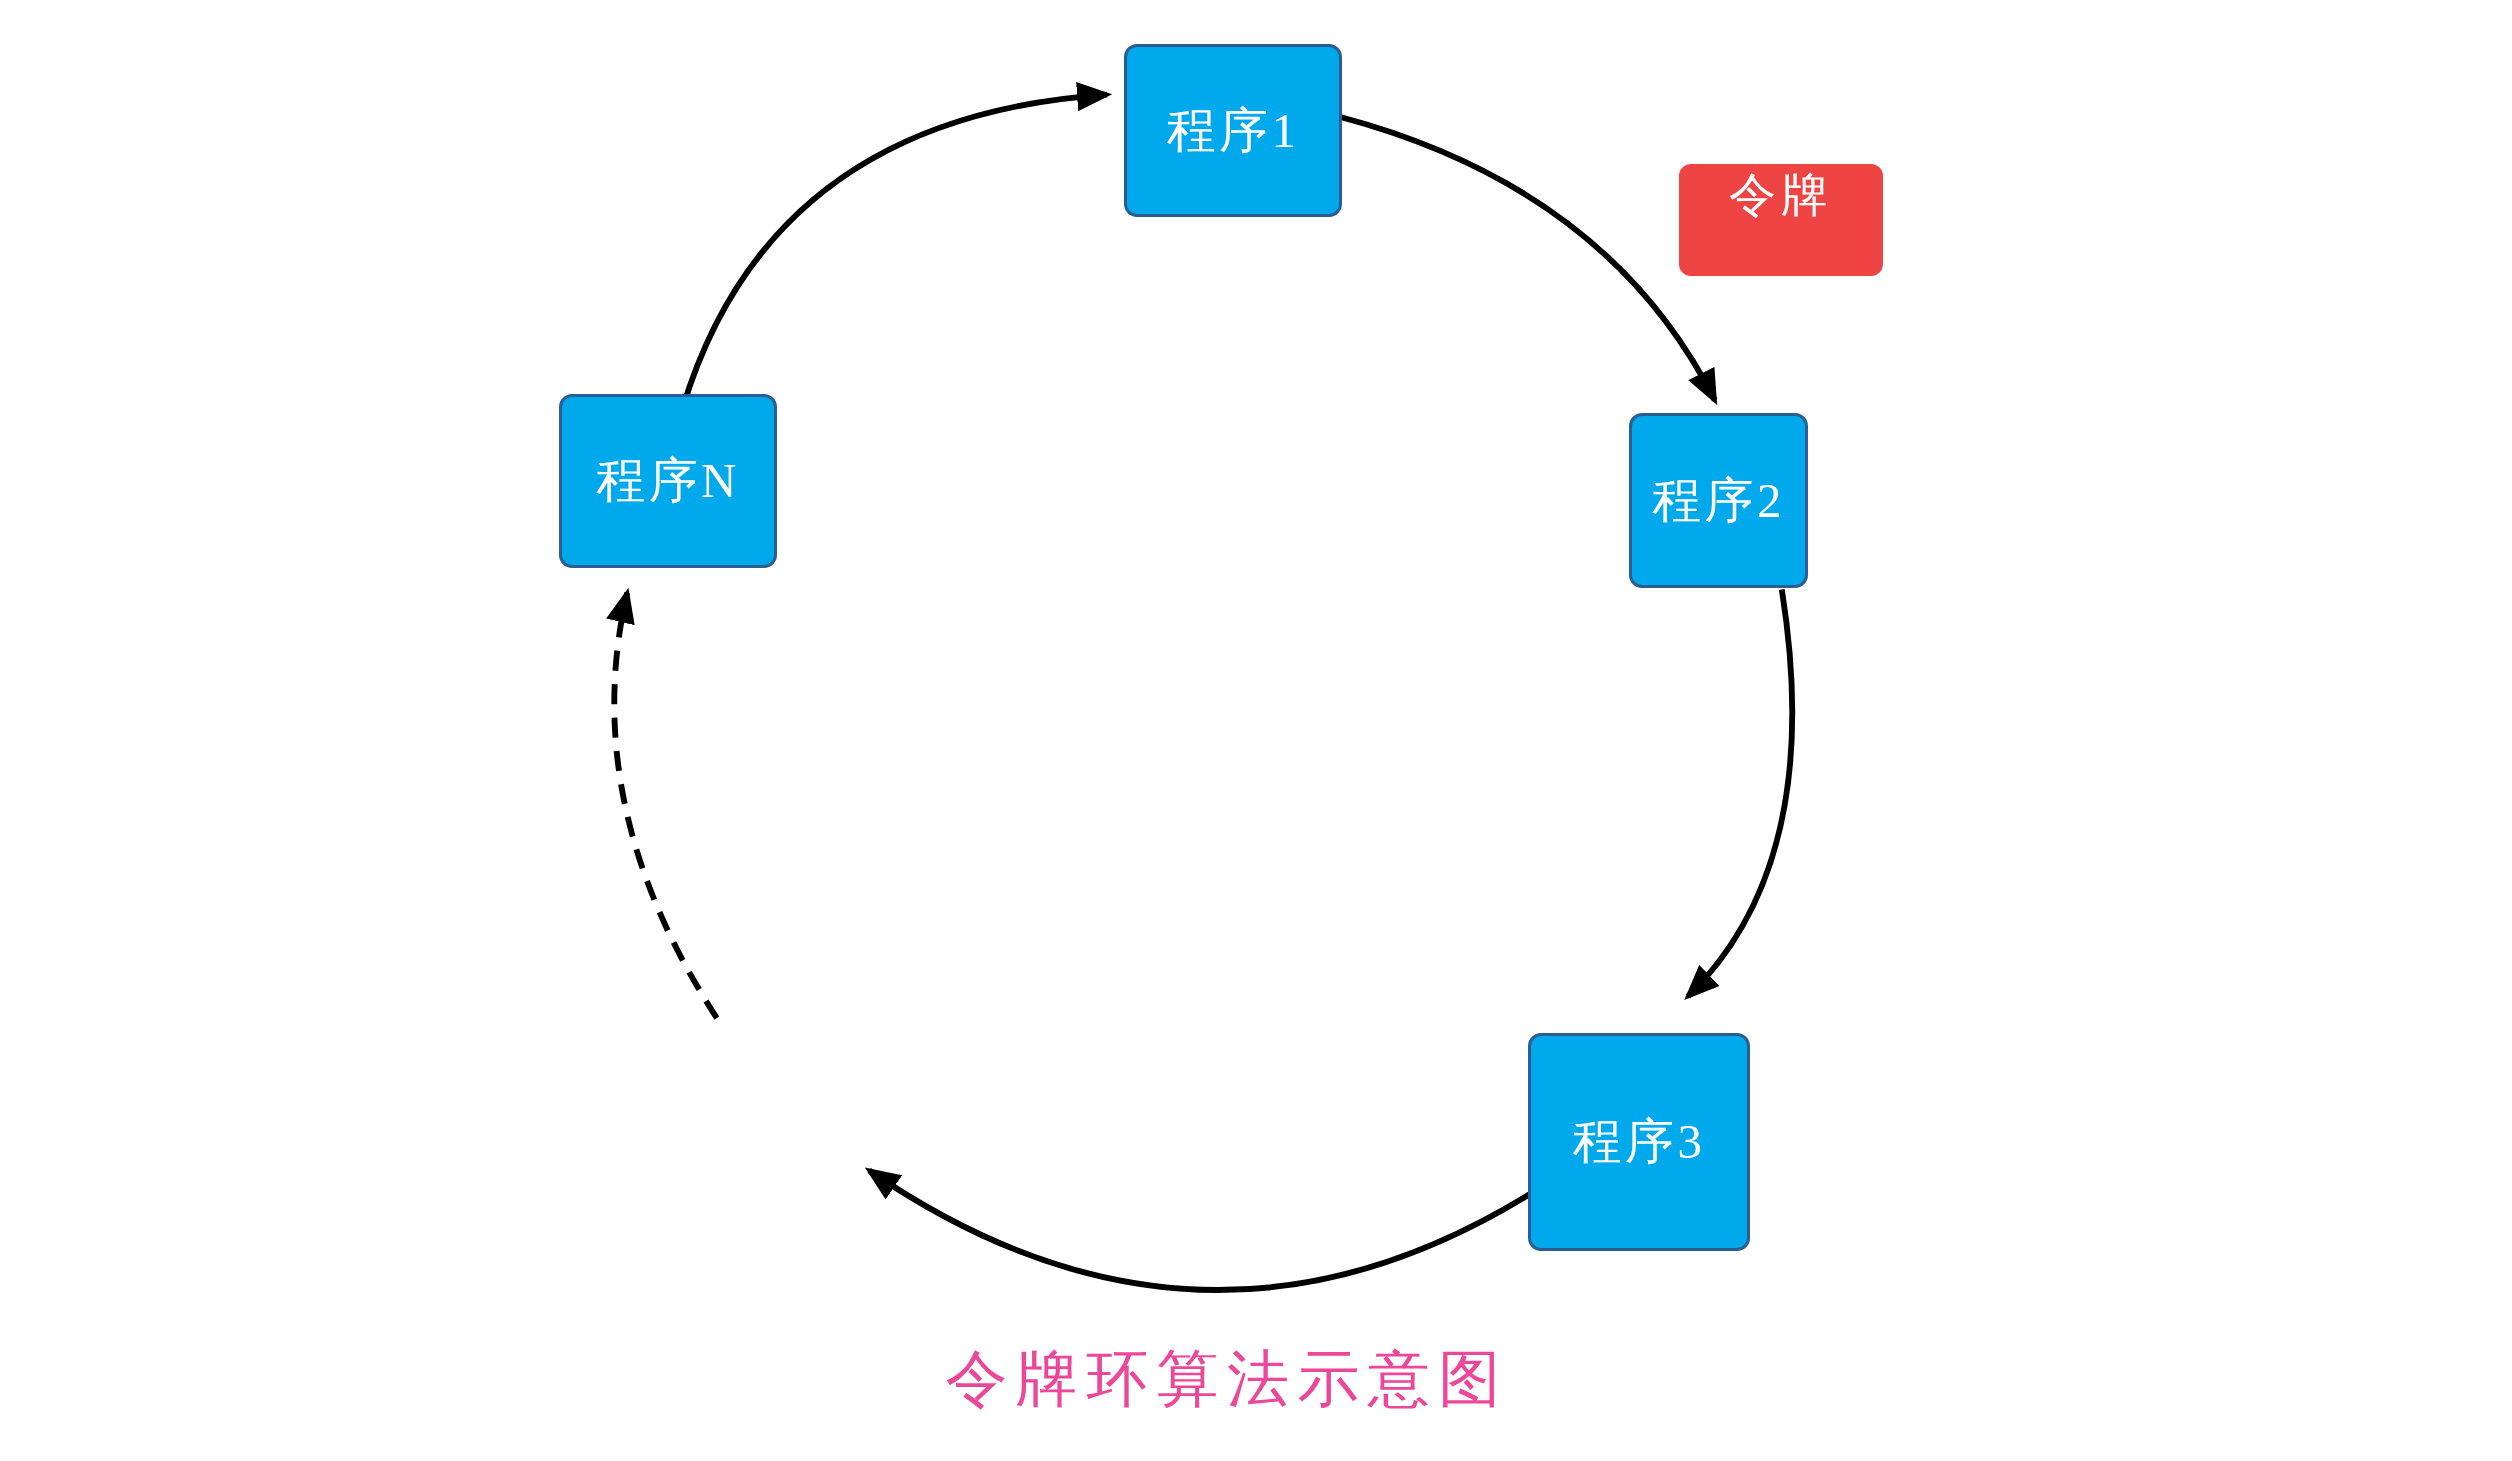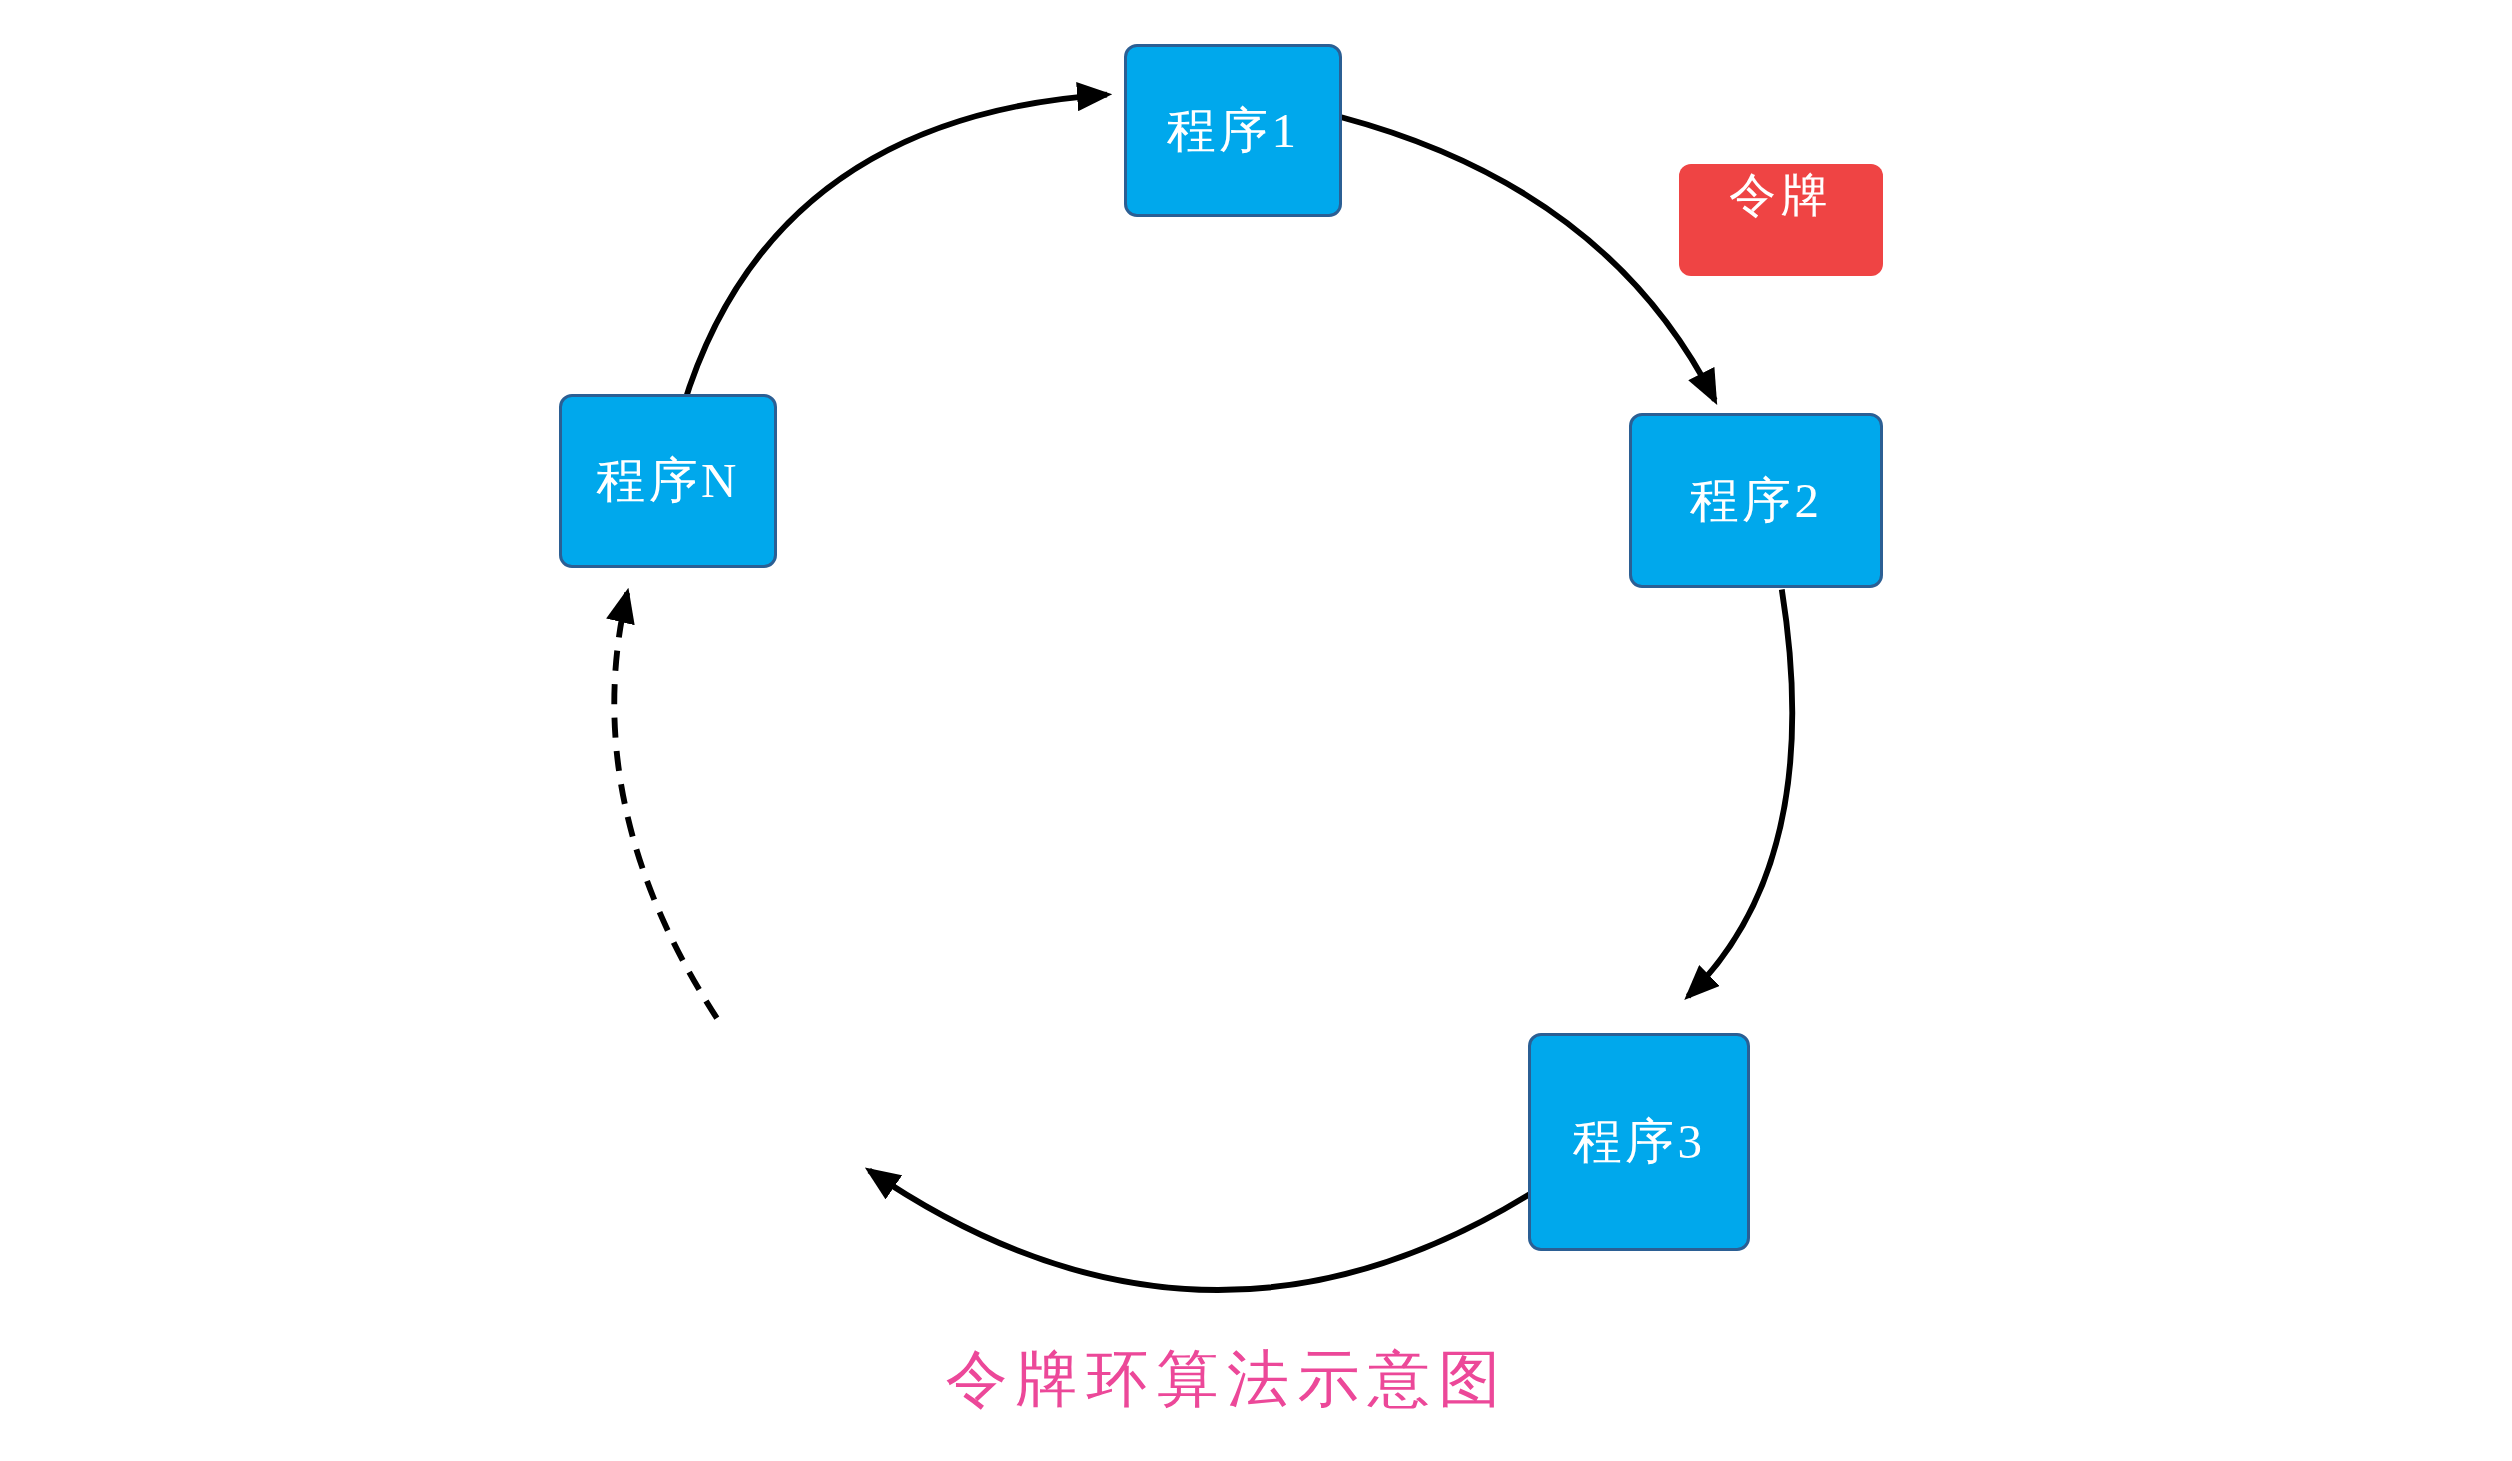--- a/index.html
+++ b/index.html
@@ -62,21 +62,21 @@
     top: 1337px;
     transform: translateX(-50%);
     color: #ec4899;
     font-size: 62px;
     letter-spacing: 8.4px;
     white-space: nowrap;
     text-align: center;
   }
   
   .node-p1 { left: 1124px; top: 44px;   width: 218px; height: 173px; }
-  .node-p2 { left: 1629px; top: 413px;  width: 254px; height: 175px; }
+  .node-p2 { left: 1629px; top: 413px;  width: 179px; height: 175px; }
   .node-p3 { left: 1528px; top: 1033px; width: 222px; height: 218px; }
   .node-p4 { left: 632px;  top: 1020px; width: 220px; height: 176px; }
   .node-pN { left: 559px;  top: 394px;  width: 218px; height: 174px; }
 </style>
 </head>
 <body>
 
 <div class="stage">
 
   <svg class="arrow-layer" viewBox="0 0 3000 1745" xmlns="http://www.w3.org/2000/svg">

